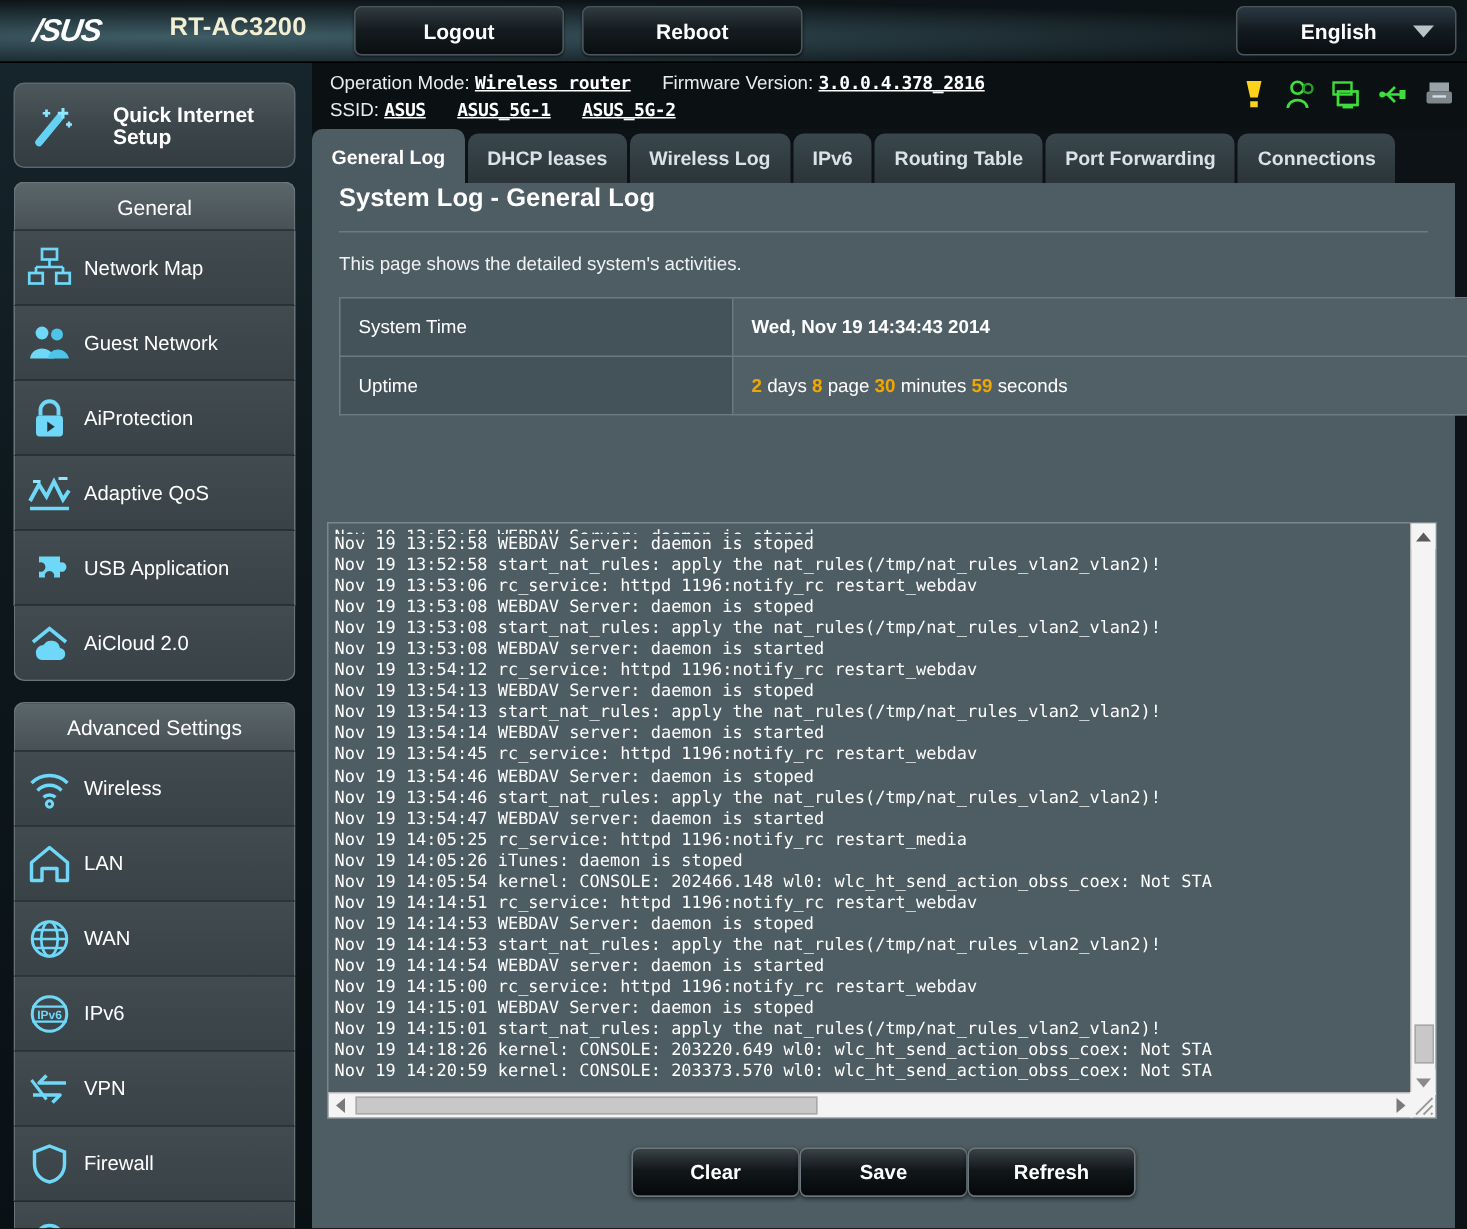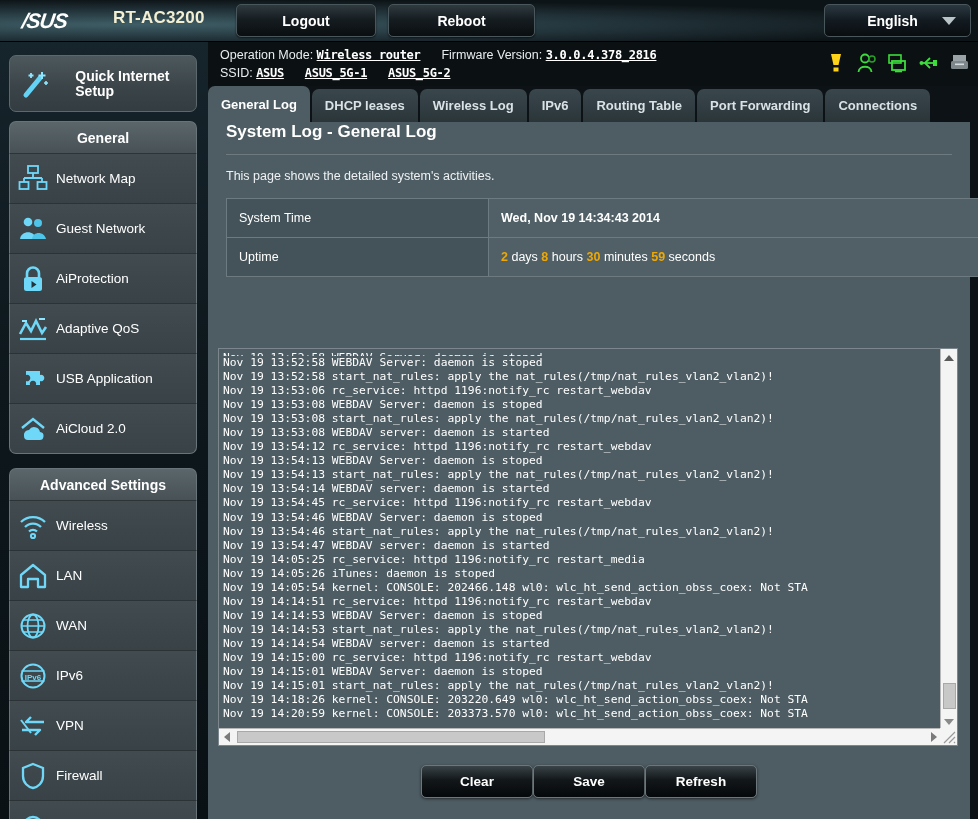--- a/index.html
+++ b/index.html
@@ -79,21 +79,21 @@
     display: flex; align-items: center; cursor: pointer;
   }
   .qis .txt { color: #fff; font-size: 14px; font-weight: bold; line-height: 15px; margin-left: 22px; }
   .qis .ico { width: 40px; margin-left: 8px; display:flex; justify-content:center; }
 
   .group { position: absolute; left: 9px; width: 188px; }
   .group-hd {
     height: 33px; border-radius: 7px 7px 0 0;
     background: linear-gradient(180deg,#5b666b 0%, #475156 100%);
     border: 1px solid #69747a; border-bottom: 1px solid #2c3438;
-    color: #fff; font-size: 14px; font-weight: bold;
+    color: #fff; font-size: 14px; font-weight: normal;
     display: flex; align-items: center; justify-content: center;
   }
   .mitem {
     height: 50px; display: flex; align-items: center; cursor: pointer;
     background: linear-gradient(180deg,#414b50 0%, #394246 100%);
     border-left: 1px solid #69747a; border-right: 1px solid #69747a;
     border-bottom: 1px solid #2b3337;
   }
   .mitem:last-child { border-radius: 0 0 7px 7px; border-bottom: 1px solid #69747a; }
   .mitem .ico { width: 46px; display: flex; justify-content: center; align-items: center; }
@@ -409,21 +409,21 @@
             <tr>
           <td class="k">System Time</td>
           <td class="v">Wed, Nov 19 14:34:43 2014</td>
         </tr>
         <tr>
           <td class="k">Uptime</td>
           <td class="v">
             <span class="num">2</span>
             <span class="unit">days</span>
             <span class="num">8</span>
-            <span class="unit">hours</span>
+            <span class="unit">page</span>
             <span class="num">30</span>
             <span class="unit">minutes</span>
             <span class="num">59</span>
             <span class="unit">seconds</span>
           </td>
         </tr>
       </tbody>
         </table>
 
       <div class="logwrap">

